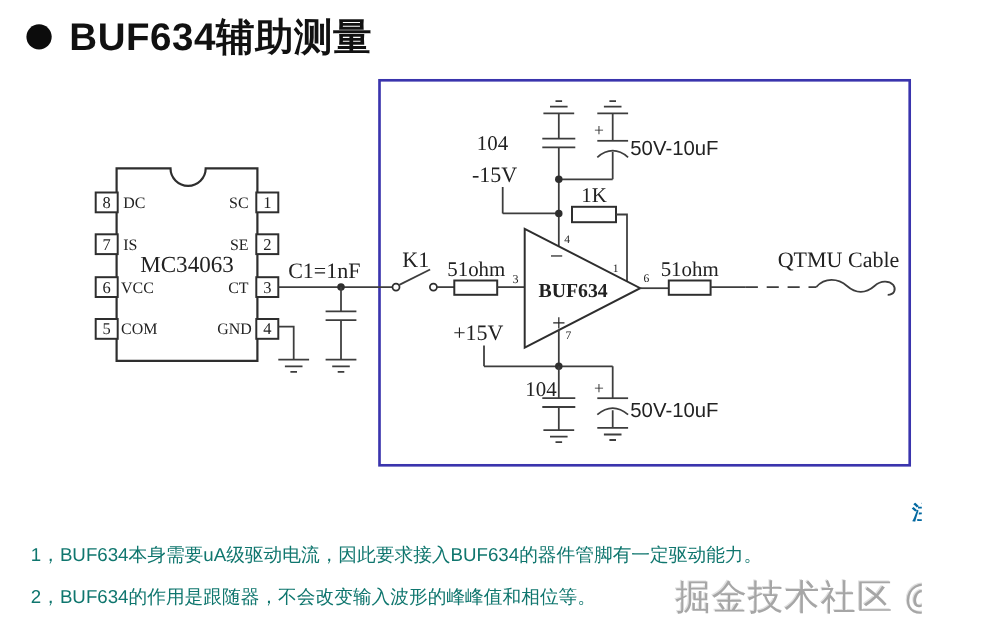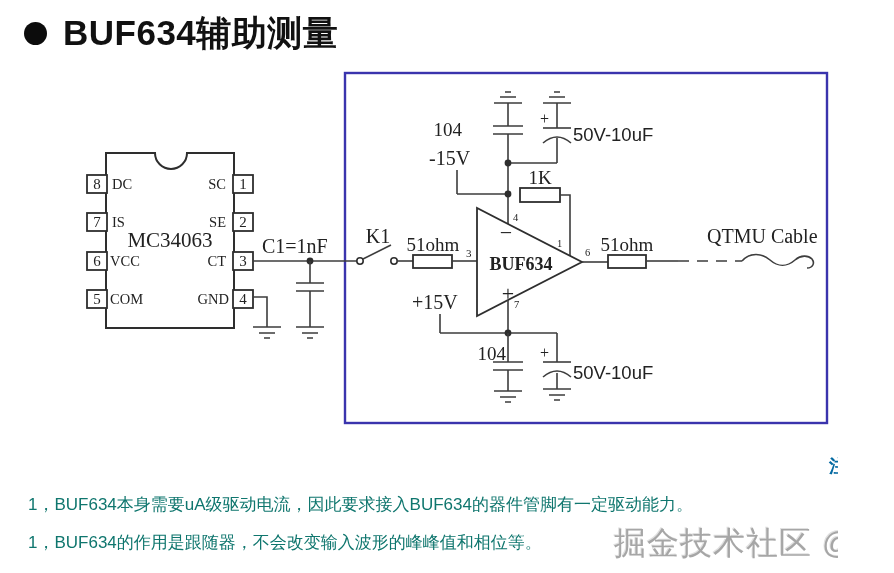--- a/index.html
+++ b/index.html
@@ -154,17 +154,17 @@
     <text x="627" y="251" font-size="19" text-anchor="middle">51ohm</text>
     <path class="wire" d="M646,261 H678"></path>
     <path class="wire" stroke-dasharray="11,8" d="M678,261 H742"></path>
     <path class="wire" d="M742,261 C750,252 762,253 770,260 C778,267 787,267 795,260 C801,255 808,255 812,259 C815,263 813,268 807,268"></path>
     <text x="707" y="243" font-size="20">QTMU Cable</text>
   </svg>
 
   <div class="notes">
     <p class="heading">注意：</p>
     <p class="line">1，BUF634本身需要uA级驱动电流，因此要求接入BUF634的器件管脚有一定驱动能力。</p>
-    <p class="line">1，BUF634的作用是跟随器，不会改变输入波形的峰峰值和相位等。</p>
+    <p class="line">2，BUF634的作用是跟随器，不会改变输入波形的峰峰值和相位等。</p>
   </div>
 
   <div class="watermark">掘金技术社区 @ Theo_</div>
 </div>
 
 </body></html>

